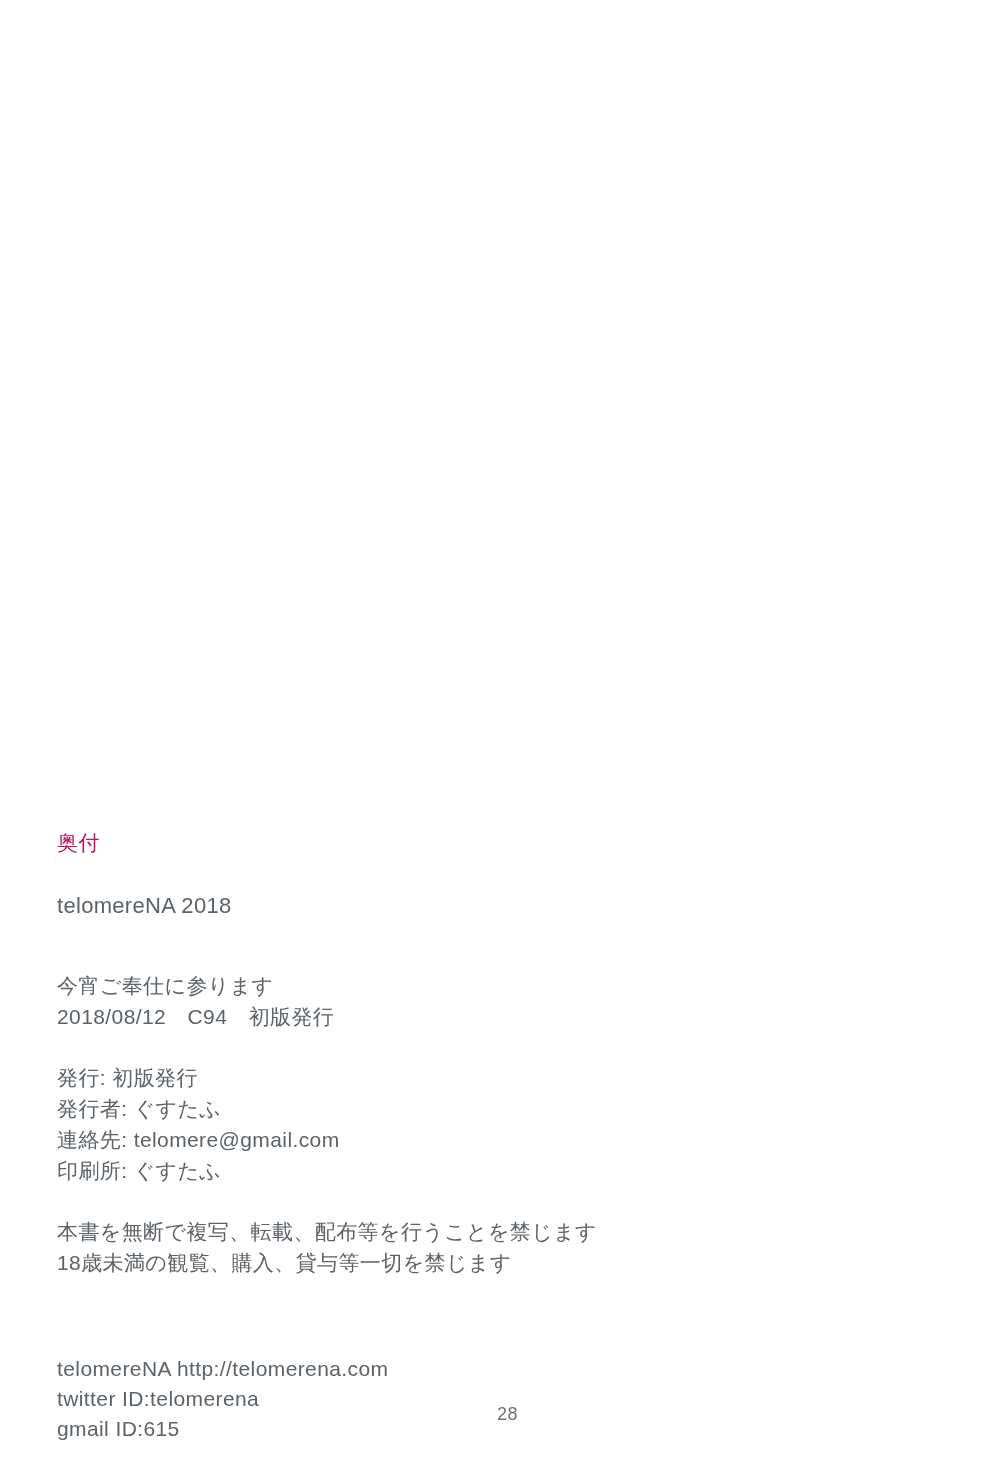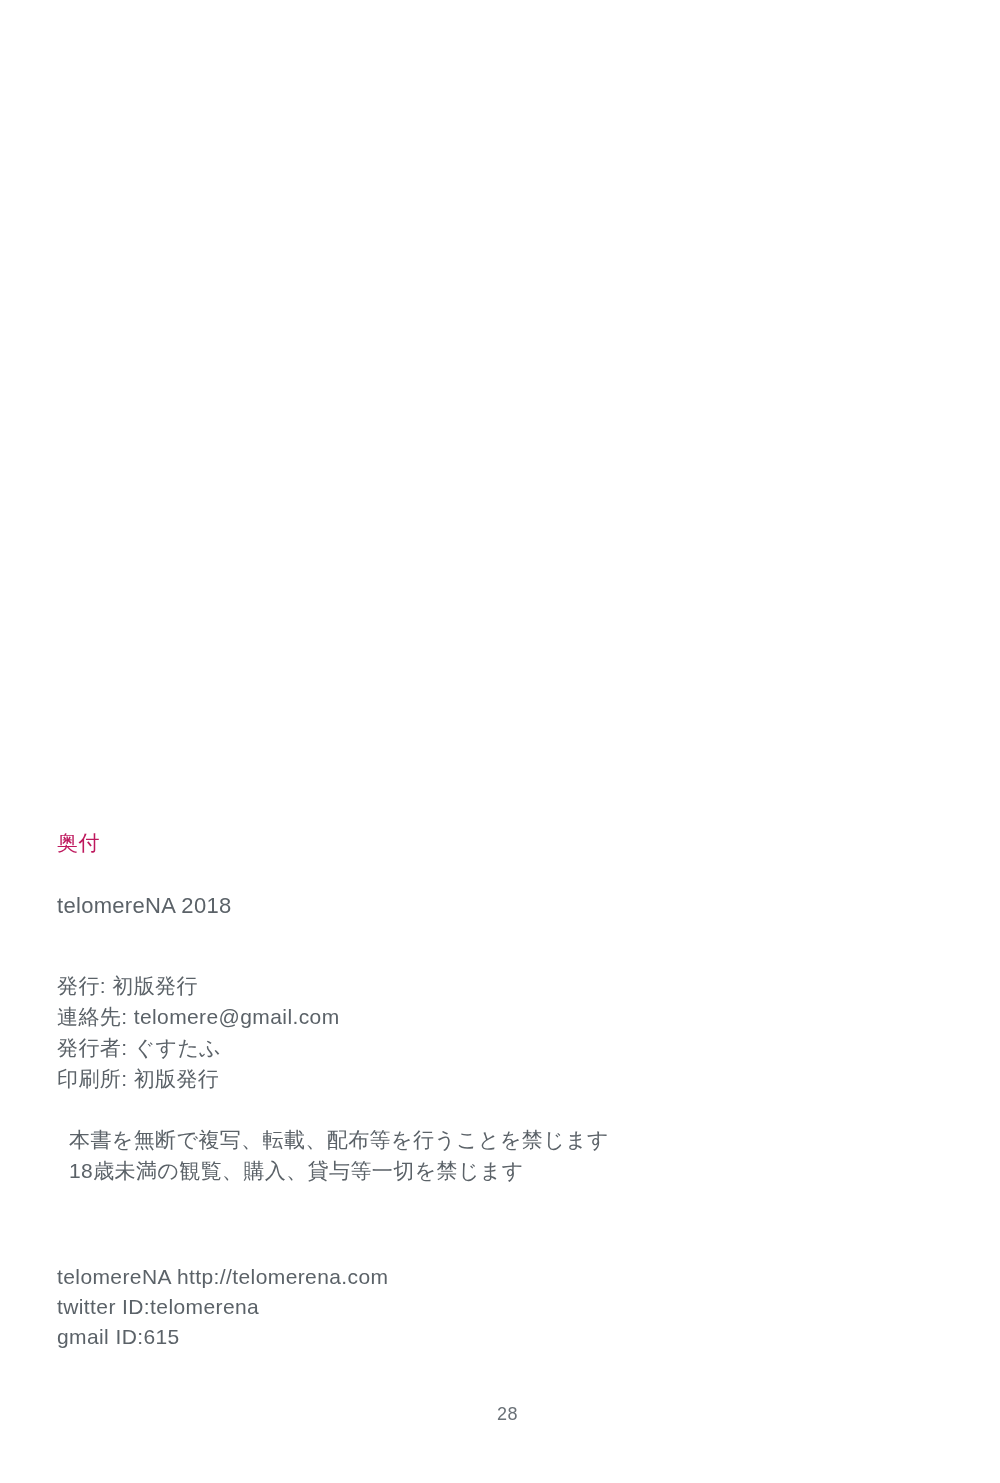--- a/index.html
+++ b/index.html
@@ -43,21 +43,21 @@
     margin: 0 0 30px 0;
   }
   .line {
     font-size: 21px;
     line-height: 31px;
     color: #5b6268;
     letter-spacing: 0.4px;
     white-space: pre;
   }
   .block-notice {
-    margin: 0 0 76px 12px;
+    margin: 0 0 76px 0;
   }
   .block-links .line {
     line-height: 30px;
   }
   .page-number {
     position: absolute;
     left: 15px;
     right: 0;
     top: 1404px;
     text-align: center;
@@ -70,26 +70,30 @@
 <body>
 
 <div class="page">
 
   <div class="colophon">
 
     <div class="heading">奥付</div>
 
     <div class="circle-year">telomereNA 2018</div>
 
+    <div class="block">
+      <div class="line">今宵ご奉仕に参ります</div>
+      <div class="line">2018/08/12　C94　初版発行</div>
+    </div>
 
     <div class="block">
       <div class="line">発行: 初版発行</div>
+      <div class="line">発行者: ぐすたふ</div>
       <div class="line">連絡先: telomere@gmail.com</div>
-      <div class="line">発行者: ぐすたふ</div>
-      <div class="line">印刷所: 初版発行</div>
+      <div class="line">印刷所: ぐすたふ</div>
     </div>
 
     <div class="block block-notice">
       <div class="line">本書を無断で複写、転載、配布等を行うことを禁じます</div>
       <div class="line">18歳未満の観覧、購入、貸与等一切を禁じます</div>
     </div>
 
     <div class="block block-links">
       <div class="line">telomereNA http://telomerena.com</div>
       <div class="line">twitter ID:telomerena</div>

